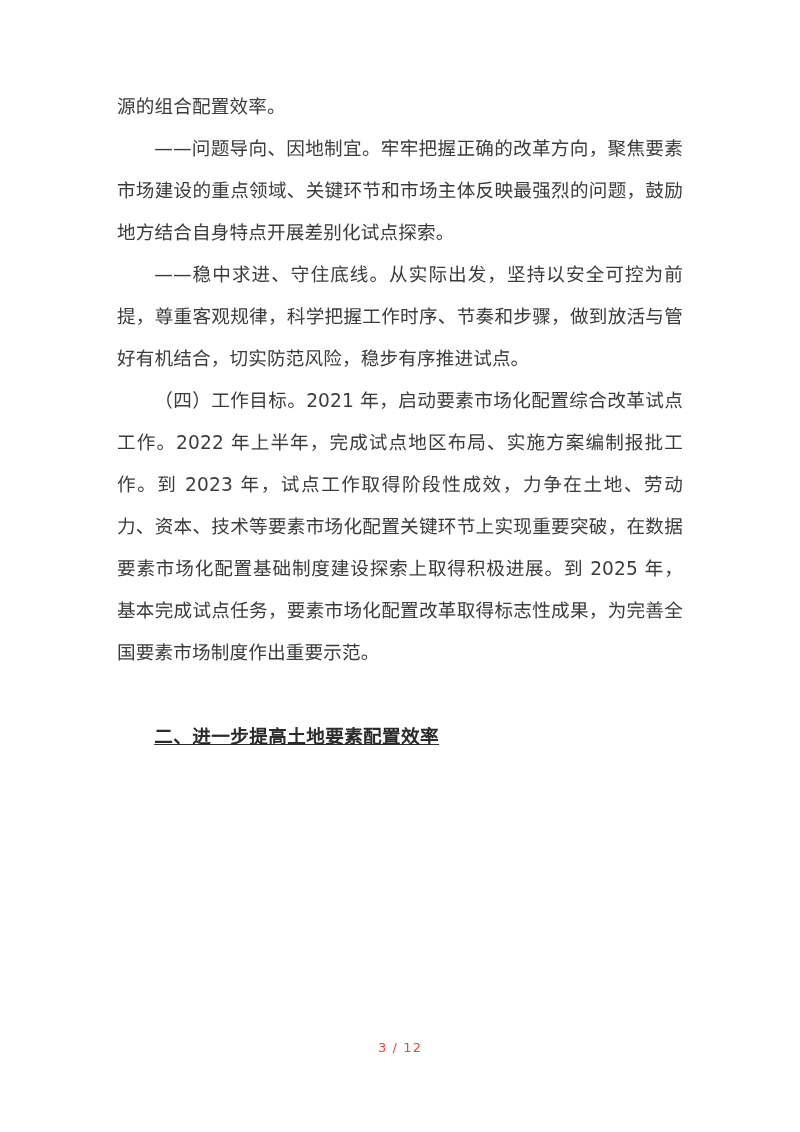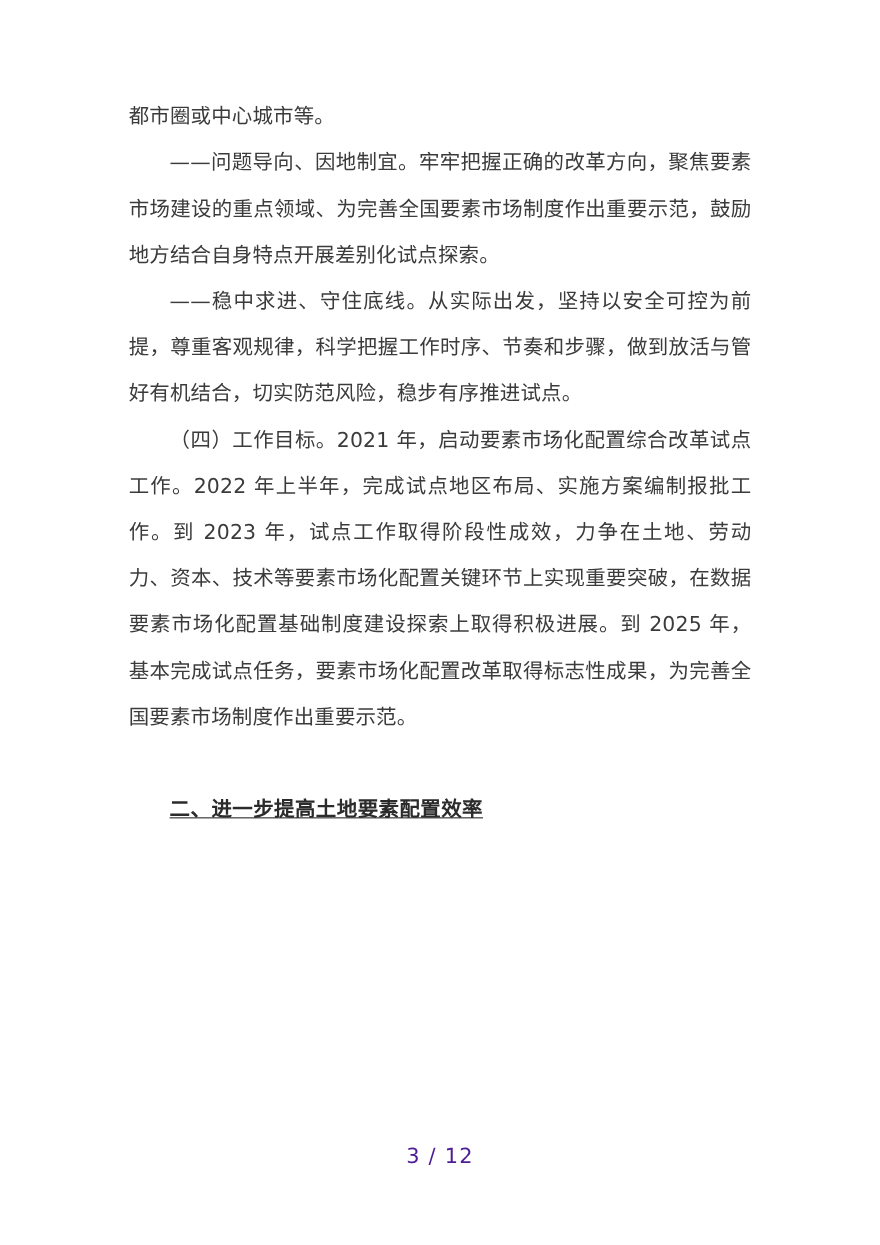--- a/index.html
+++ b/index.html
@@ -64,36 +64,36 @@
   .spacer-line {
     height: 42px;
   }
 
   .page-footer {
     position: absolute;
     left: 0;
     right: 0;
     top: 1040px;
     text-align: center;
-    font-size: 19px;
-    color: #4c1d95;
+    font-size: 13px;
+    color: #ef4444;
     letter-spacing: 1.1px;
     font-family: "DejaVu Sans", "Liberation Sans", sans-serif;
   }
 </style>
 </head>
 <body>
 
 <div class="page">
 
   <div class="text-column">
 
-    <p class="para cont">都市圈或中心城市等。</p>
+    <p class="para cont">源的组合配置效率。</p>
 
-    <p class="para indent">——问题导向、因地制宜。牢牢把握正确的改革方向，聚焦要素市场建设的重点领域、为完善全国要素市场制度作出重要示范，鼓励地方结合自身特点开展差别化试点探索。</p>
+    <p class="para indent">——问题导向、因地制宜。牢牢把握正确的改革方向，聚焦要素市场建设的重点领域、关键环节和市场主体反映最强烈的问题，鼓励地方结合自身特点开展差别化试点探索。</p>
 
     <p class="para indent">——稳中求进、守住底线。从实际出发，坚持以安全可控为前提，尊重客观规律，科学把握工作时序、节奏和步骤，做到放活与管好有机结合，切实防范风险，稳步有序推进试点。</p>
 
 
     <p class="para indent">（四）工作目标。2021 年，启动要素市场化配置综合改革试点工作。2022 年上半年，完成试点地区布局、实施方案编制报批工作。到 2023 年，试点工作取得阶段性成效，力争在土地、劳动力、资本、技术等要素市场化配置关键环节上实现重要突破，在数据要素市场化配置基础制度建设探索上取得积极进展。到 2025 年，基本完成试点任务，要素市场化配置改革取得标志性成果，为完善全国要素市场制度作出重要示范。</p>
 
     <div class="spacer-line"></div>
 
     <h2 class="heading">二、进一步提高土地要素配置效率</h2>
 

